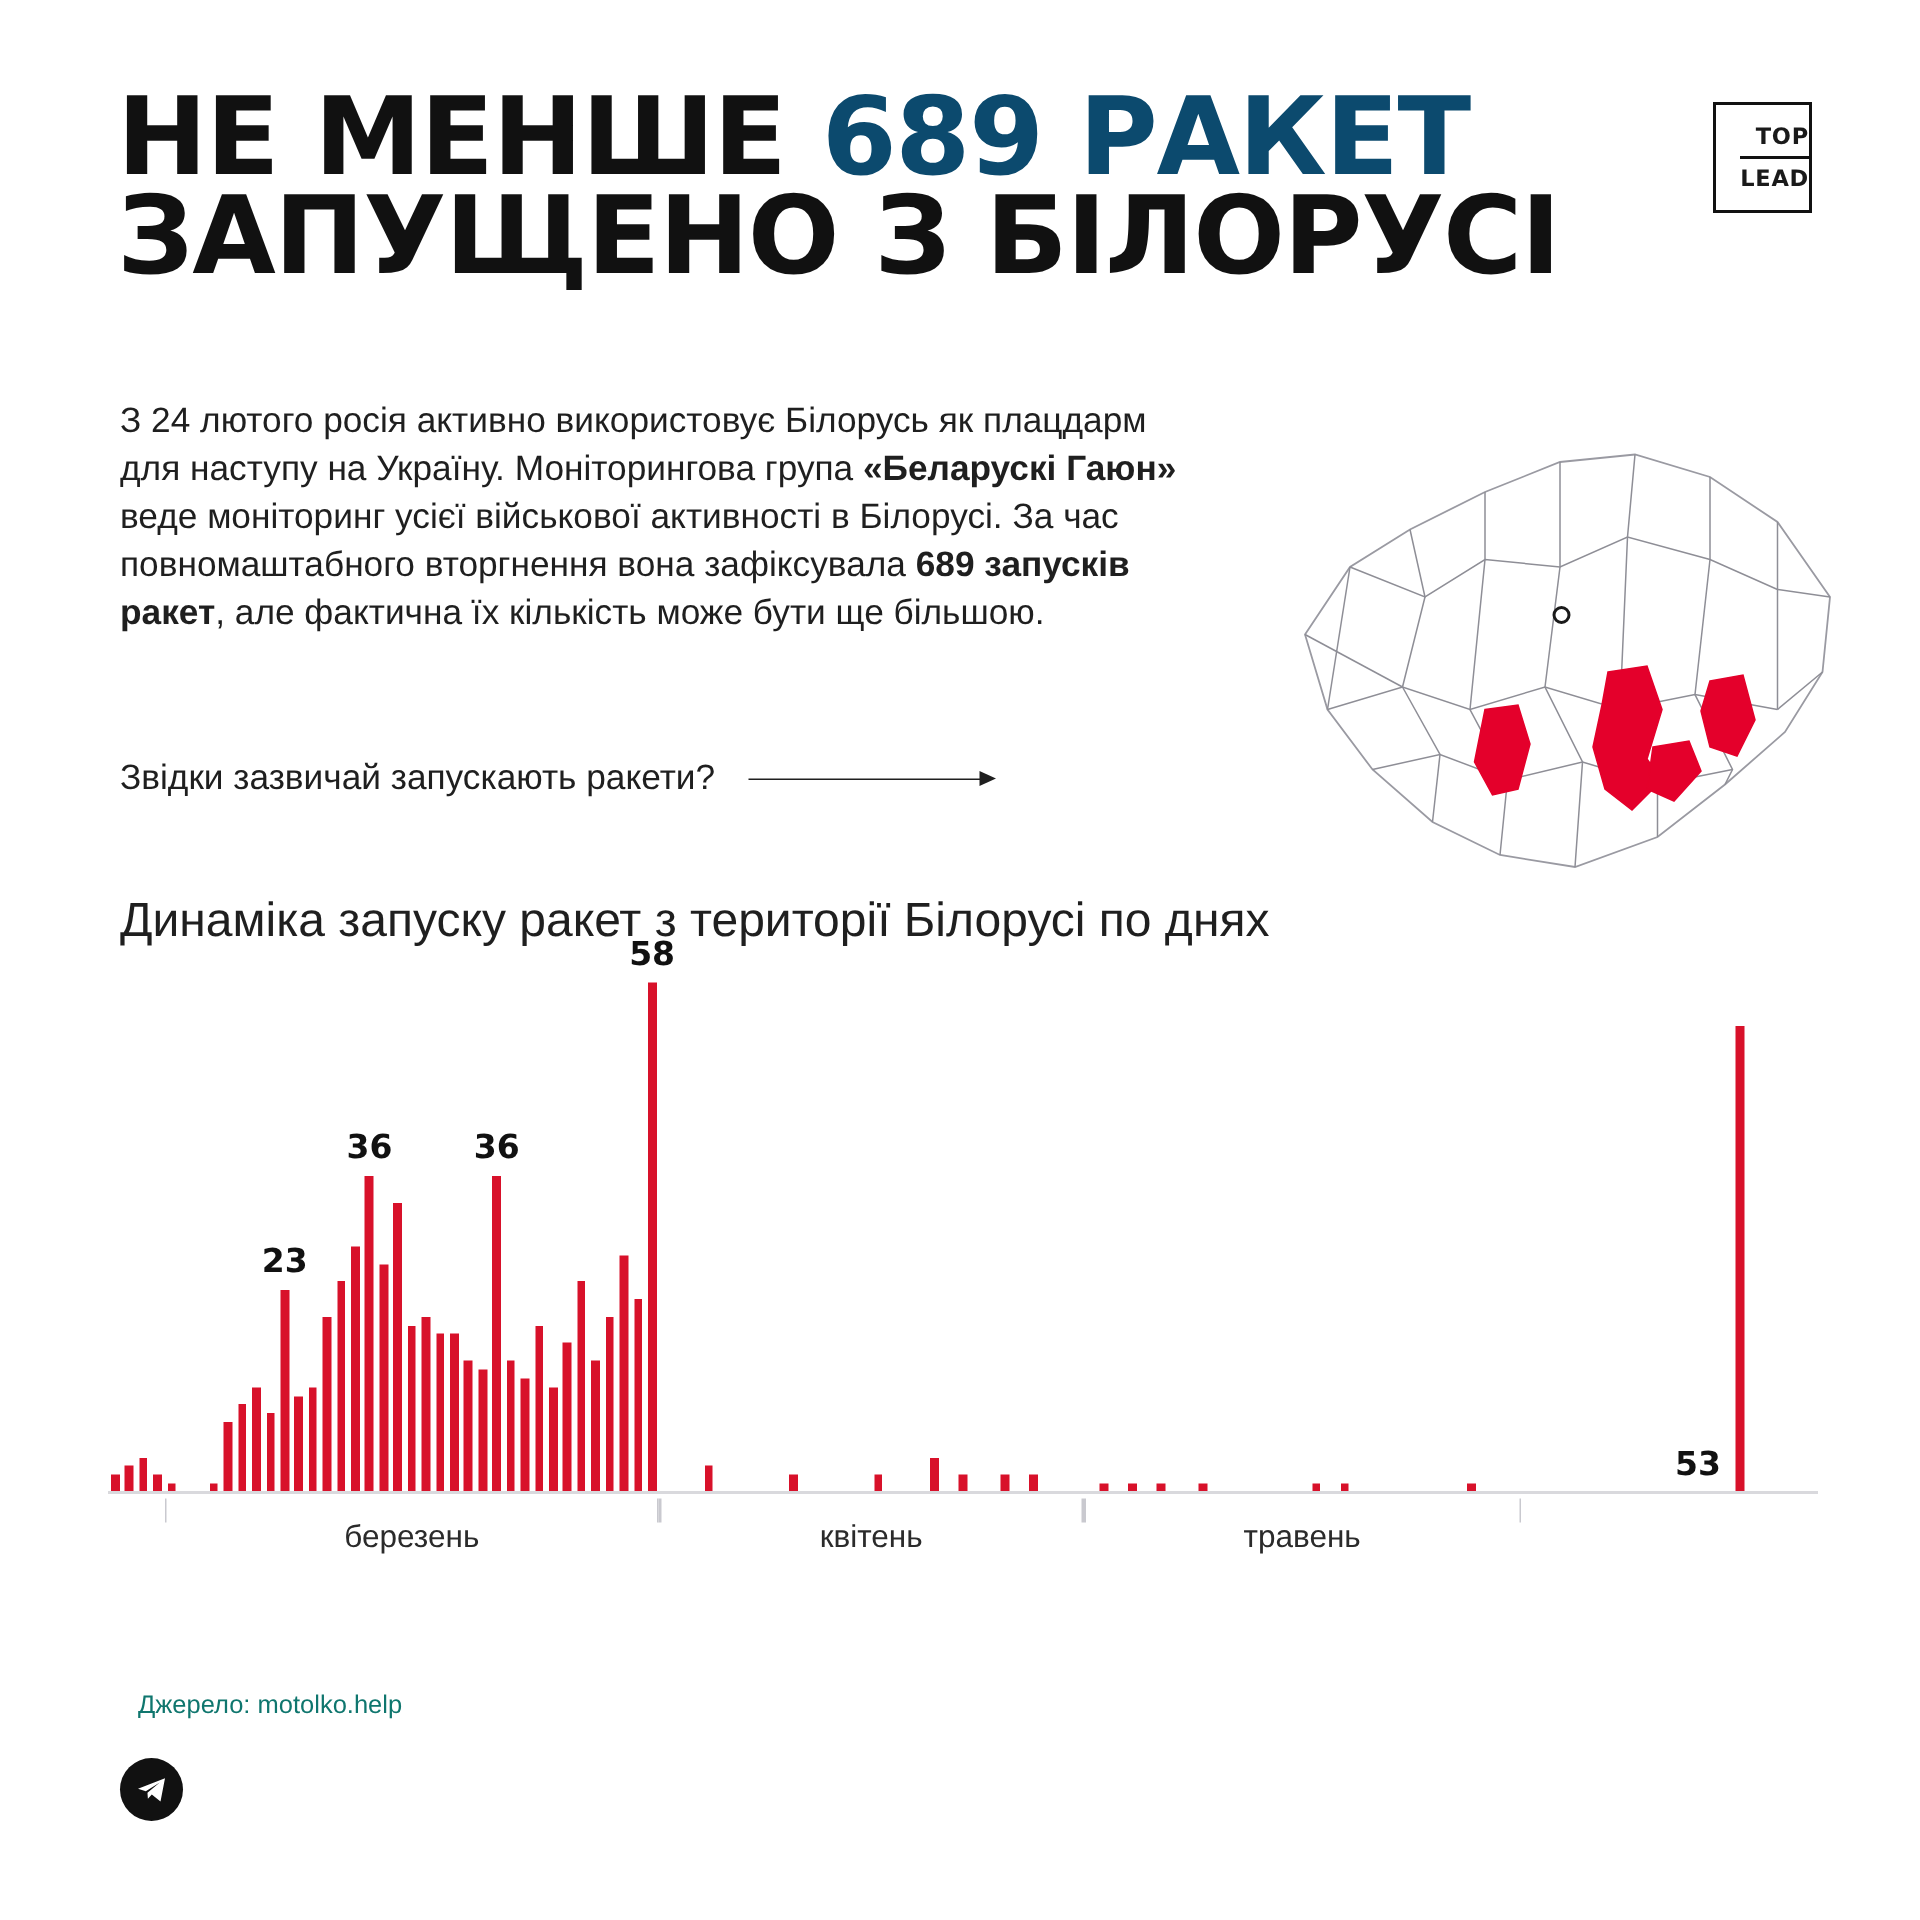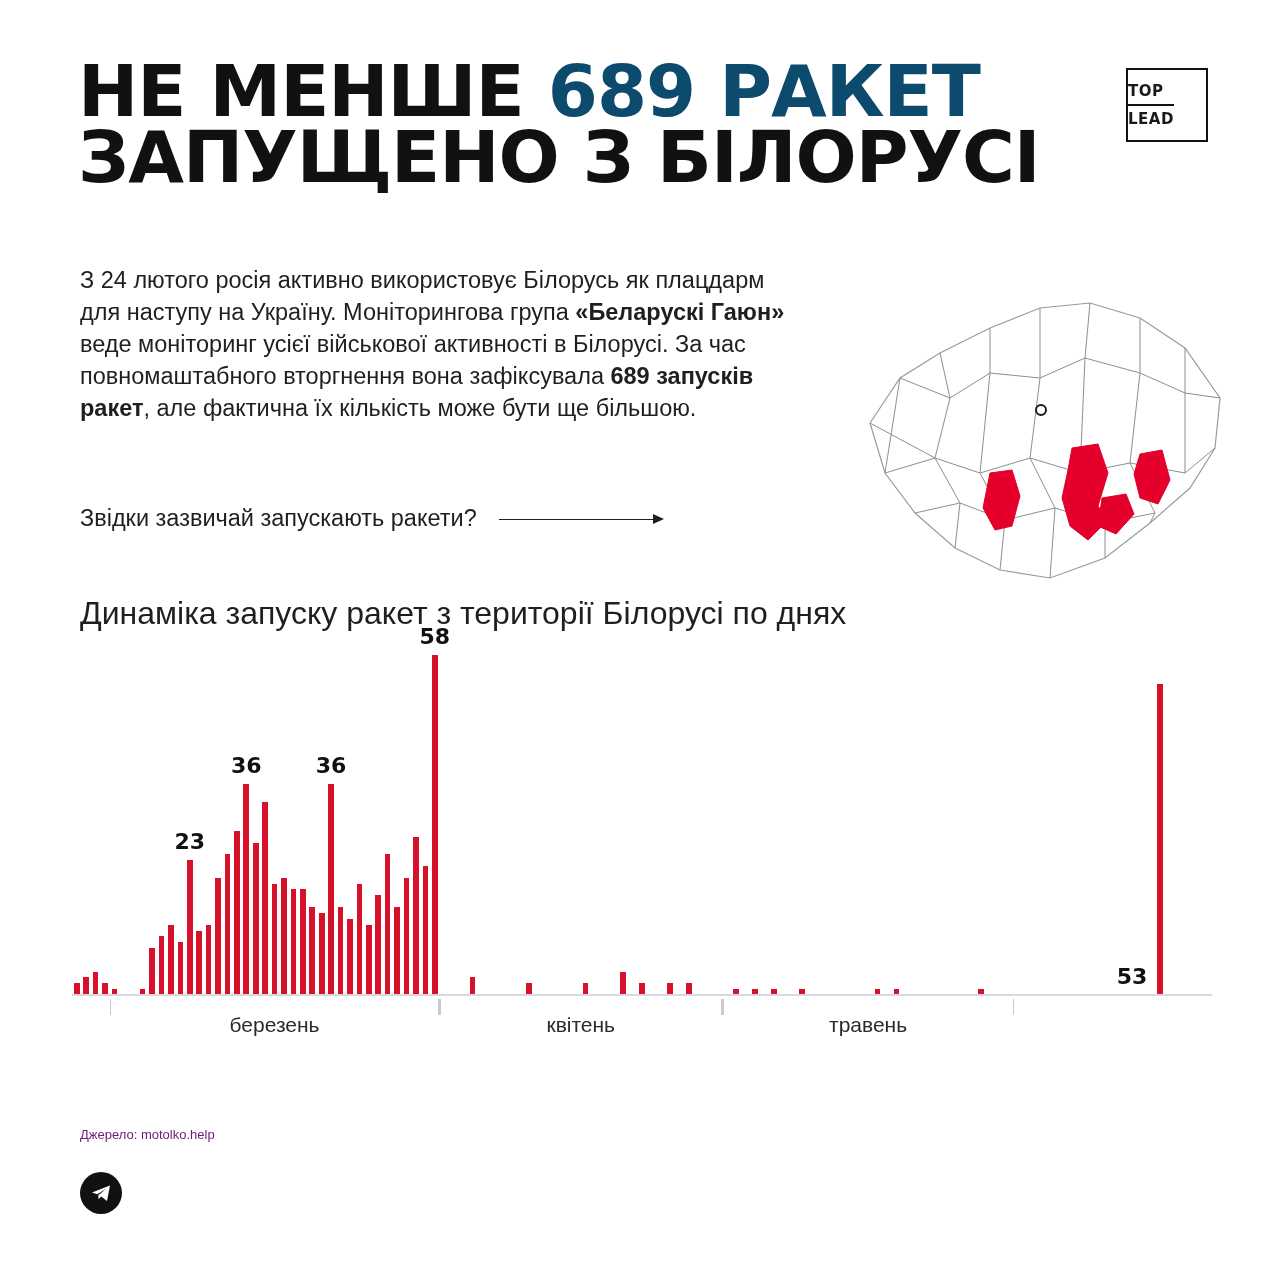--- a/index.html
+++ b/index.html
@@ -31,26 +31,26 @@
     white-space: nowrap;
     font-family: "DejaVu Sans", sans-serif;
   }
   .title-line .dark { color: #111111; }
   .title-line .red  { color: #0c4a6e; margin-top: 36px; }
 
   .logo-box {
     position: absolute;
     right: 0px;
     top: 10px;
-    width: 82px;
+    width: 66px;
     height: 74px;
     border: 2px solid #111;
     display: flex;
     flex-direction: column;
-    align-items: flex-start;
+    align-items: flex-end;
     justify-content: center;
     box-sizing: border-box;
   }
   .logo-box .lt {
     font-size: 15px;
     font-weight: 700;
     letter-spacing: 0.5px;
     line-height: 1.35;
     font-family: "DejaVu Sans", sans-serif;
   }
@@ -205,24 +205,24 @@
     left: 0;
     width: 100%;
     text-align: center;
     font-size: 21px;
     color: #2b2b2b;
   }
 
   
   .source {
     position: absolute;
-    left: 80px;
+    left: 92px;
     top: 1127px;
-    font-size: 13px;
-    color: #701a75;
+    font-size: 17px;
+    color: #0f766e;
   }
   .tg-row {
     position: absolute;
     left: 80px;
     top: 1172px;
     display: flex;
     align-items: center;
   }
   .tg-icon {
     width: 42px;

